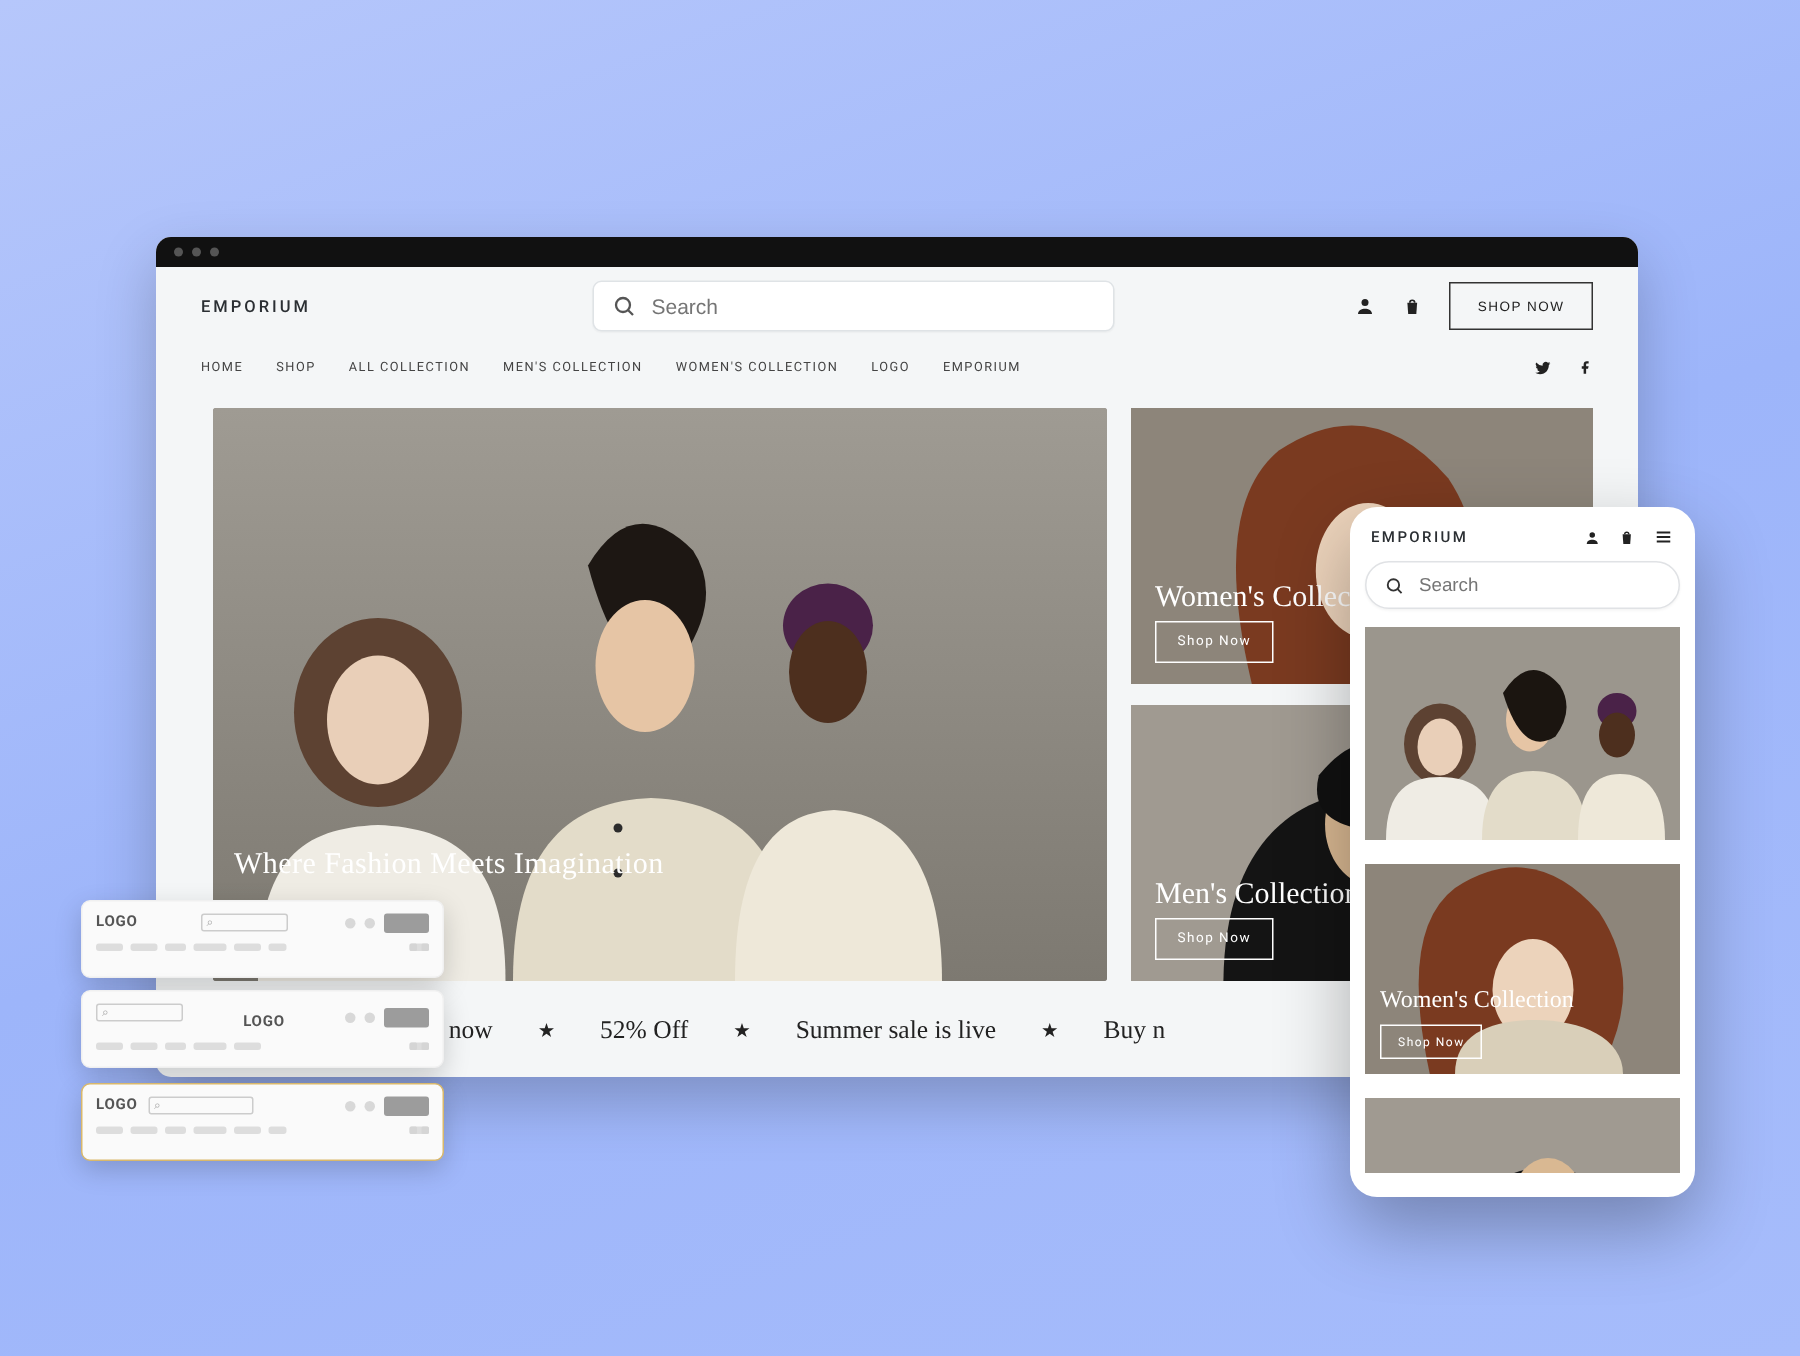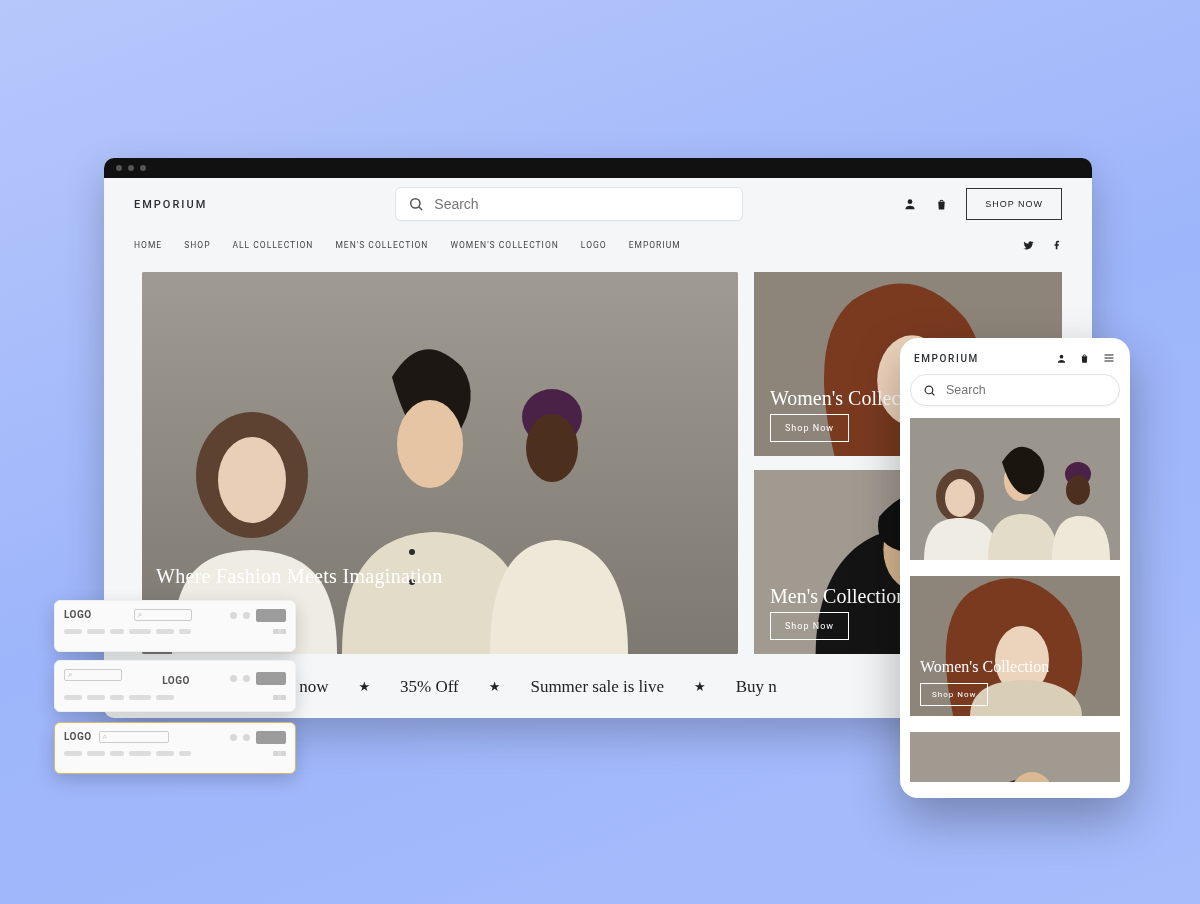--- a/index.html
+++ b/index.html
@@ -314,21 +314,21 @@
         <div class="mini-btn">Shop Now</div>
       </div>
     </div>
   </div>
 
   <div class="marquee">
     <span>e is live</span>
     <span class="star">★</span>
     <span>Buy now</span>
     <span class="star">★</span>
-    <span>35% Off</span>
+    <span>52% Off</span>
     <span class="star">★</span>
     <span>Summer sale is live</span>
     <span class="star">★</span>
     <span>Buy n</span>
   </div>
 </div>
 
 <div class="wire wire1">
   <div class="wire-row">
     <span class="wire-logo">LOGO</span>

